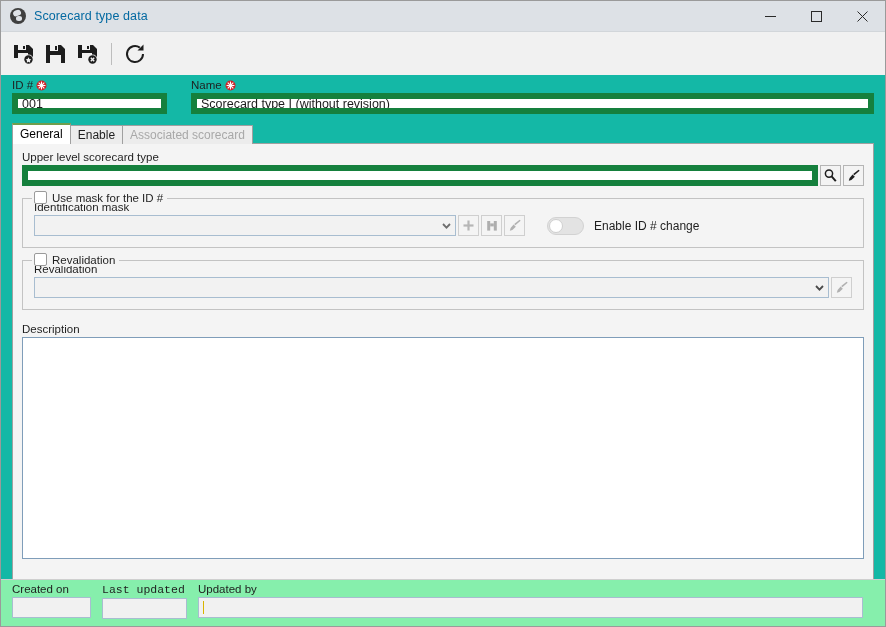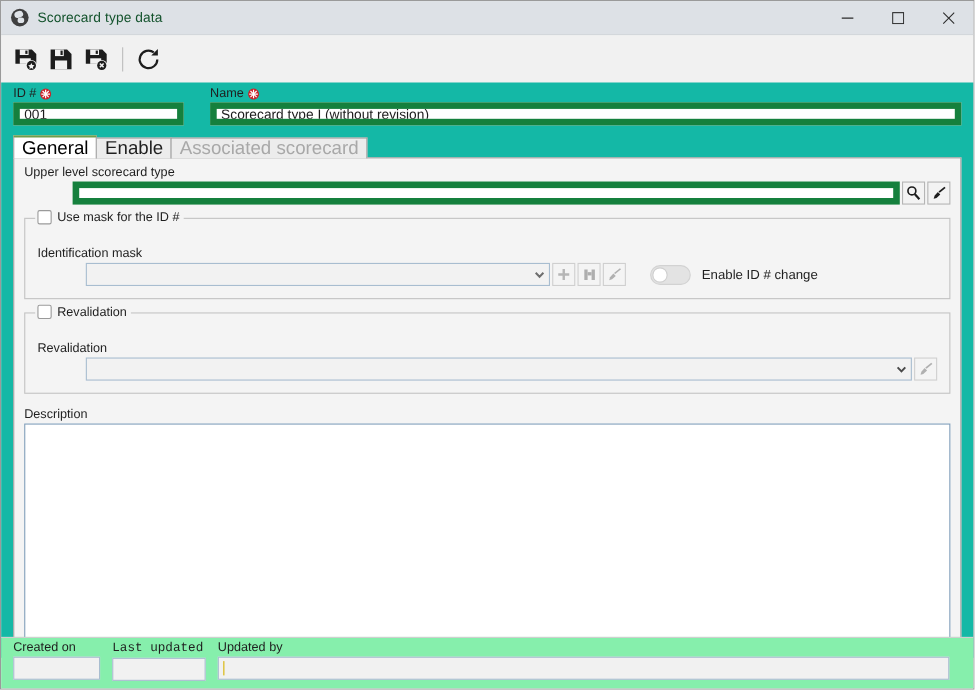--- a/index.html
+++ b/index.html
@@ -54,21 +54,21 @@
   .app-icon:after {
     content: "";
     position: absolute;
     left: 6px; top: 8px;
     width: 6px; height: 5px;
     border-radius: 45%;
     background: #dfe3e8;
   }
   .title-text {
     font-size: 12.5px;
-    color: #14532d;
+    color: #0369a1;
     letter-spacing: .1px;
     flex: 1 1 auto;
   }
   .win-btns { display: flex; height: 31px; }
   .win-btn {
     width: 46px;
     height: 31px;
     display: flex;
     align-items: center;
     justify-content: center;
@@ -147,21 +147,21 @@
     align-items: flex-end;
     height: 21px;
     margin-top: 9px;
     position: relative;
     z-index: 2;
   }
   .tab {
     height: 19px;
     line-height: 18px;
     padding: 0 7px;
-    font-size: 17px;
+    font-size: 12px;
     box-sizing: border-box;
     border: 1px solid #a0a0a0;
     border-bottom: none;
     background: #ececec;
     color: #1f1f1f;
     margin-right: -1px;
   }
   .tab.active {
     background: #ffffff;
     border-top: 2px solid #6f9e4d;
@@ -180,41 +180,41 @@
     border: 1px solid #a0a0a0;
     background: #f4f4f4;
     box-sizing: border-box;
     padding: 7px 9px 9px 9px;
     position: relative;
     margin-top: -1px;
     height: 455px;
   }
 
   
-  .lookup-row { display: flex; align-items: stretch; margin-left: 44px; }
+  .lookup-row { display: flex; align-items: stretch; }
   .icon-btn {
     width: 21px;
     height: 21px;
     box-sizing: border-box;
     border: 1px solid #b5b5b5;
     background: #f3f3f3;
     display: flex;
     align-items: center;
     justify-content: center;
     margin-left: 2px;
     flex: 0 0 auto;
   }
   .icon-btn.flat { border-color:#cfcfcf; background:#f4f4f4; }
   .icon-btn svg { display:block; }
 
   
   .grp {
     border: 1px solid #c3c3c3;
     margin-top: 12px;
-    padding: 26px 11px 11px 11px;
+    padding: 2px 11px 11px 11px;
     position: relative;
     box-sizing: border-box;
   }
   .grp-legend {
     position: absolute;
     top: -8px;
     left: 9px;
     background: #f4f4f4;
     padding: 0 4px 0 2px;
     display: flex;

